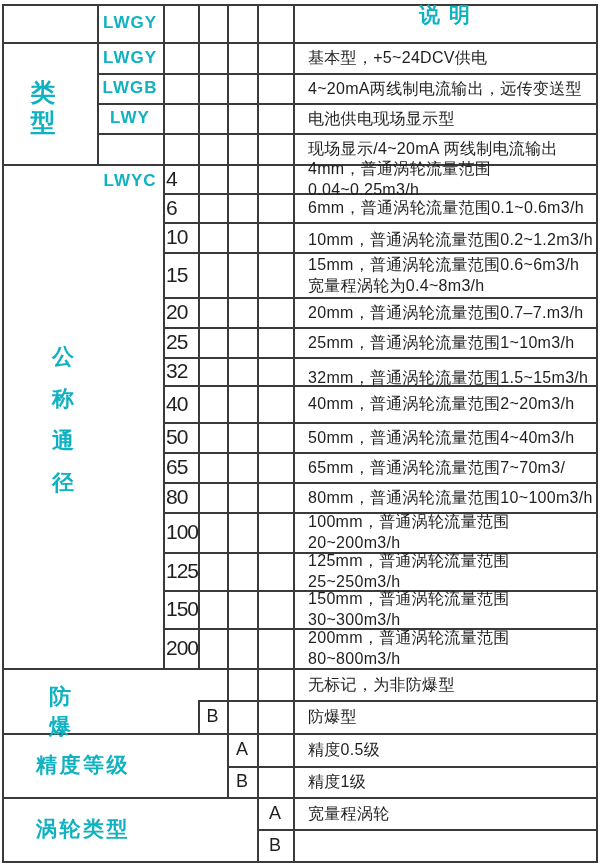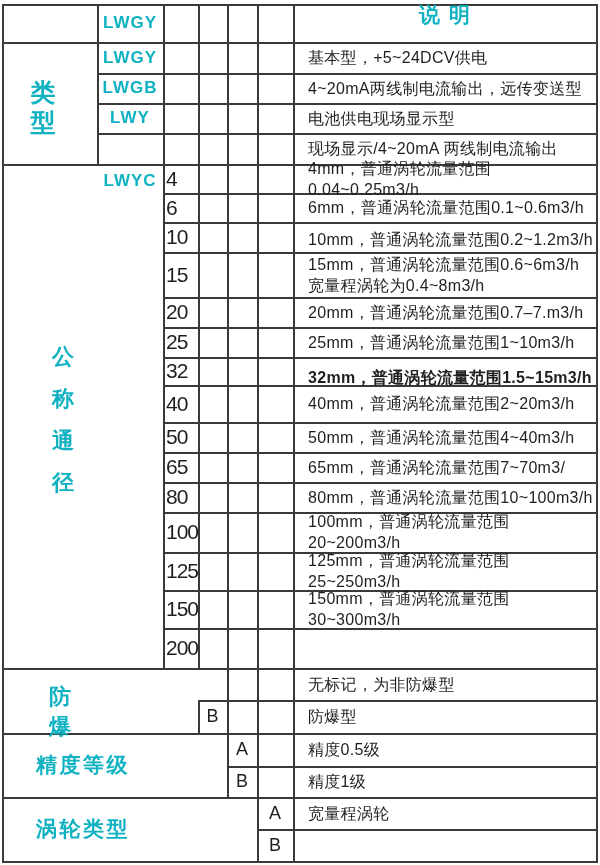--- a/index.html
+++ b/index.html
@@ -93,36 +93,37 @@
   <div class="cell sizeNum" style="top:222px;height:30px;">10</div>
   <div class="cell desc" style="top:222px;height:34px;border-radius:13px;">10mm，普通涡轮流量范围0.2~1.2m3/h</div>
   <div class="cell sizeNum" style="top:252px;height:45px;">15</div>
   <div class="cell desc" style="top:252px;height:45px;">15mm，普通涡轮流量范围0.6~6m3/h
 宽量程涡轮为0.4~8m3/h</div>
   <div class="cell sizeNum" style="top:297px;height:30px;border-radius:9px;">20</div>
   <div class="cell desc" style="top:297px;height:30px;">20mm，普通涡轮流量范围0.7–7.m3/h</div>
   <div class="cell sizeNum" style="top:327px;height:30px;">25</div>
   <div class="cell desc" style="top:327px;height:30px;">25mm，普通涡轮流量范围1~10m3/h</div>
   <div class="cell sizeNum" style="top:357px;height:28px;">32</div>
-  <div class="cell desc" style="top:357px;height:40px;font-weight:bold;">32mm，普通涡轮流量范围1.5~15m3/h</div>
+  <div class="cell desc" style="top:357px;height:40px;">32mm，普通涡轮流量范围1.5~15m3/h</div>
   <div class="cell sizeNum" style="top:385px;height:37px;">40</div>
   <div class="cell desc" style="top:385px;height:37px;">40mm，普通涡轮流量范围2~20m3/h</div>
   <div class="cell sizeNum" style="top:422px;height:30px;">50</div>
   <div class="cell desc" style="top:422px;height:30px;">50mm，普通涡轮流量范围4~40m3/h</div>
   <div class="cell sizeNum" style="top:452px;height:30px;">65</div>
   <div class="cell desc" style="top:452px;height:30px;">65mm，普通涡轮流量范围7~70m3/</div>
   <div class="cell sizeNum" style="top:482px;height:30px;">80</div>
   <div class="cell desc" style="top:482px;height:30px;">80mm，普通涡轮流量范围10~100m3/h</div>
   <div class="cell sizeNum" style="top:512px;height:40px;">100</div>
   <div class="cell desc" style="top:512px;height:40px;">100mm，普通涡轮流量范围20~200m3/h</div>
   <div class="cell sizeNum" style="top:552px;height:38px;">125</div>
   <div class="cell desc" style="top:552px;height:38px;">125mm，普通涡轮流量范围25~250m3/h</div>
   <div class="cell sizeNum" style="top:590px;height:38px;">150</div>
   <div class="cell desc" style="top:590px;height:38px;">150mm，普通涡轮流量范围30~300m3/h</div>
   <div class="cell sizeNum" style="top:628px;height:40px;">200</div>
+  <div class="cell desc" style="top:628px;height:40px;">200mm，普通涡轮流量范围80~800m3/h</div>
 
   <div class="cell desc" style="top:668px;height:32px;">无标记，为非防爆型</div>
   <div class="cell codeLetter center" style="left:198px;width:29px;top:700px;height:33px;">B</div>
   <div class="cell desc" style="top:700px;height:33px;">防爆型</div>
 
   <div class="cell codeLetter center" style="left:227px;width:30px;top:733px;height:33px;">A</div>
   <div class="cell desc" style="top:733px;height:33px;">精度0.5级</div>
   <div class="cell codeLetter center" style="left:227px;width:30px;top:766px;height:31px;">B</div>
   <div class="cell desc" style="top:766px;height:31px;">精度1级</div>
 

